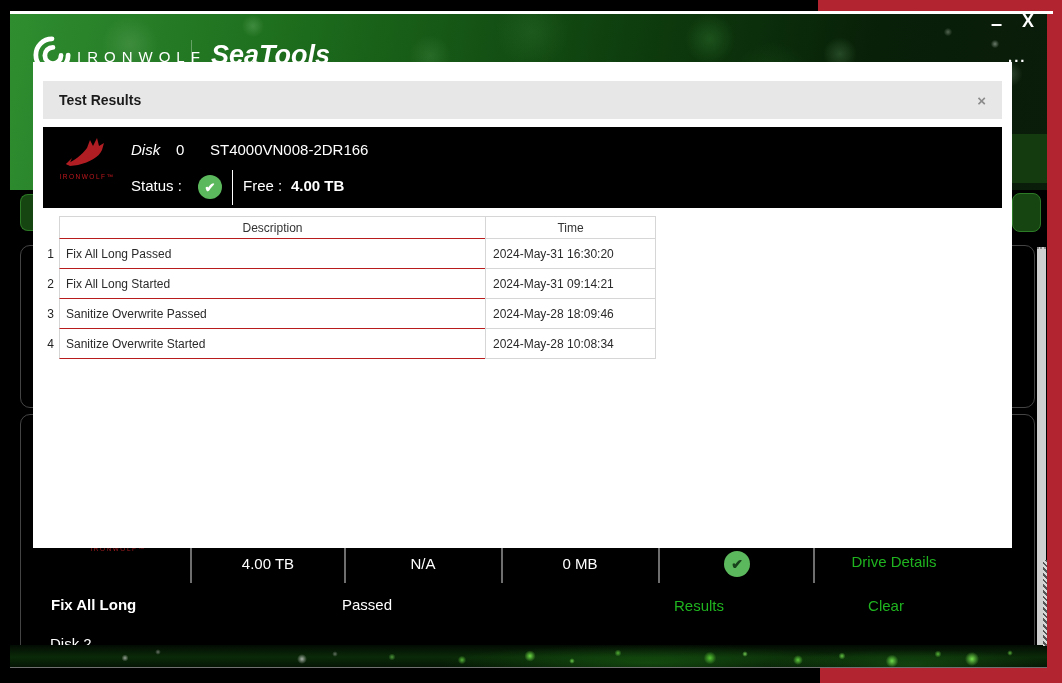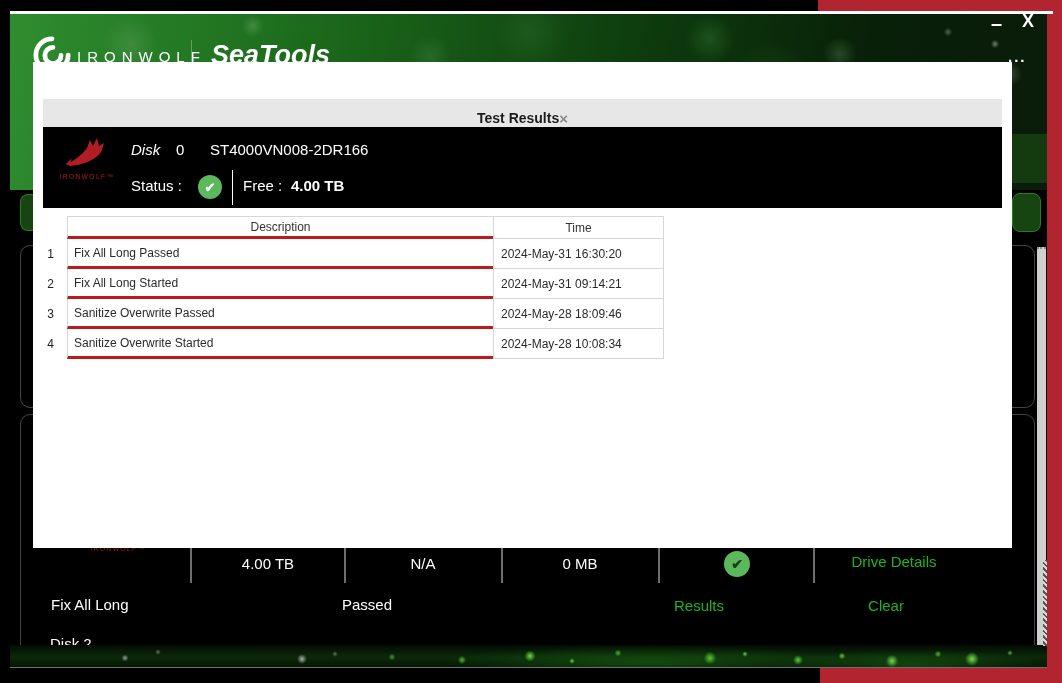--- a/index.html
+++ b/index.html
@@ -61,21 +61,21 @@
   #row-ironwolf-caption { left:88px; top:545px; width:60px; color:#a11c20; font-size:6.5px; letter-spacing:1.5px; text-align:center; }
   .row-divider { top:545px; width:2px; height:38px; background:#6e6e6e; z-index:3; }
   .row-val { top:555px; width:140px; text-align:center; color:#fff; font-size:15px; z-index:3; }
   .green-link { color:#1fb41f; font-size:15px; z-index:3; cursor:pointer; }
   #row-capacity { left:198px; }
   #row-health   { left:353px; }
   #row-cache    { left:510px; }
   .check-circle { border-radius:50%; background:#5cb85c; display:flex; align-items:center; justify-content:center; font-weight:bold; }
   #row-check { left:724px; top:551px; width:26px; height:26px; color:#17421c; font-size:14px; z-index:3; }
   #row-drive-details { left:824px; top:553px; width:140px; text-align:center; }
-  #row-test-name  { left:51px;  top:596px; color:#fff; font-size:15px; z-index:3; }
+  #row-test-name  { left:51px;  top:596px; color:#fff; font-size:15px; z-index:3;font-weight:bold; }
   #row-test-status{ left:342px; top:596px; color:#fff; font-size:15px; z-index:3; }
   #row-results { left:674px; top:597px; width:140px; text-align:left; }
   #row-clear   { left:816px; top:597px; width:140px; text-align:center; }
   #row-clipped-disk { left:50px; top:635px; width:120px; height:11px; overflow:hidden; color:#fff; font-size:15px; z-index:3; }
 
   #bokeh-strip {
     left:10px; top:645px; width:1037px; height:22px; z-index:6;
     background:
       radial-gradient(5px 5px at 115px 13px, rgba(225,225,225,.65), transparent 70%),
       radial-gradient(4px 4px at 148px 7px,  rgba(200,200,200,.50), transparent 70%),
@@ -96,42 +96,42 @@
       radial-gradient(4px 4px at 1000px 8px, rgba(120,230,80,.70),  transparent 70%),
       radial-gradient(300px 26px at 640px 18px, rgba(40,150,30,.35), transparent 70%),
       radial-gradient(200px 22px at 900px 20px, rgba(45,160,35,.30), transparent 70%),
       linear-gradient(180deg, #030b03, #0a2a08 55%, #051505);
   }
   #bottom-line { left:10px; top:667px; width:1037px; height:1px; background:#707070; z-index:6; }
 
   
   #modal { left:33px; top:62px; width:979px; height:486px; background:#fff; z-index:10; }
   #modal-header { position:absolute; left:10px; top:19px; width:959px; height:38px; background:#e7e7e7;
-    display:flex; align-items:center; justify-content:center; padding:0 16px;margin-top:18px; }
+    display:flex; align-items:center; justify-content:space-between; padding:0 16px; }
   #modal-title { font-size:14px; font-weight:bold; color:#1c1c1c; }
   #modal-close { font-size:15px; font-weight:bold; color:#8c8c8c; cursor:pointer; }
 
   #disk-bar { position:absolute; left:10px; top:65px; width:959px; height:81px; background:#000; color:#fff; }
   #bar-wolf-block { position:absolute; left:15px; top:7px; width:58px; text-align:center; }
   #bar-wolf-caption { color:#c0181e; font-size:6.5px; letter-spacing:1.5px; margin-top:1px; }
   #bar-disk-label { position:absolute; left:88px;  top:14px; font-size:15px;font-style:italic; }
   #bar-disk-num   { position:absolute; left:133px; top:14px; font-size:15px; }
   #bar-model      { position:absolute; left:167px; top:14px; font-size:15px; }
   #bar-status-label { position:absolute; left:88px; top:50px; font-size:15px; }
   #bar-check { position:absolute; left:155px; top:48px; width:24px; height:24px; color:#fff; font-size:13px; }
   #bar-vdivider { position:absolute; left:189px; top:43px; width:1px; height:35px; background:#fff; }
   #bar-free-label { position:absolute; left:200px; top:50px; font-size:15px; }
   #bar-free-value { position:absolute; left:248px; top:50px; font-size:15px; font-weight:bold; }
 
   
   #results-table { position:absolute; left:12px; top:154px; font-size:12px; color:#2a2a2a; }
   .trow { display:flex; }
   .tnum { width:14px; display:flex; align-items:center; justify-content:flex-end; padding-right:5px; font-size:12px; color:#222; }
-  .tcell-desc { width:426px; border-left:1px solid #d6d6d6; border-bottom:3px solid #b91c1c;
-    display:flex; align-items:center; padding-left:6px;margin-left:8px; }
+  .tcell-desc { width:426px; border-left:1px solid #d6d6d6; border-bottom:1px solid #b91c1c;
+    display:flex; align-items:center; padding-left:6px; }
   .tcell-time { width:171px; border-left:1px solid #d6d6d6; border-right:1px solid #d6d6d6; border-bottom:1px solid #d6d6d6;
     display:flex; align-items:center; padding-left:7px; }
   .thead .tcell-desc, .thead .tcell-time { border-top:1px solid #d6d6d6; justify-content:center; padding-left:0; color:#333; }
   .thead > div { height:23px; }
   .tbody-row > .tcell-desc, .tbody-row > .tcell-time, .tbody-row > .tnum { height:30px; }
 </style>
 </head>
 <body>
 
 <div class="abs" id="desk-red-right"></div>

